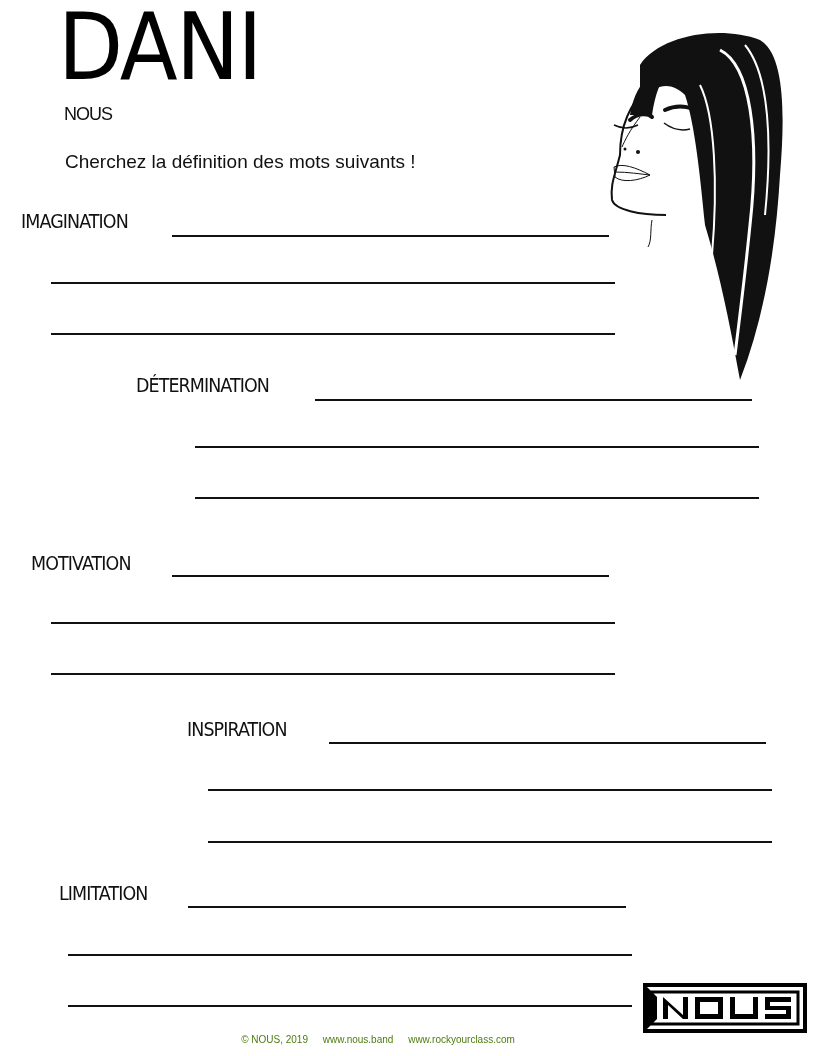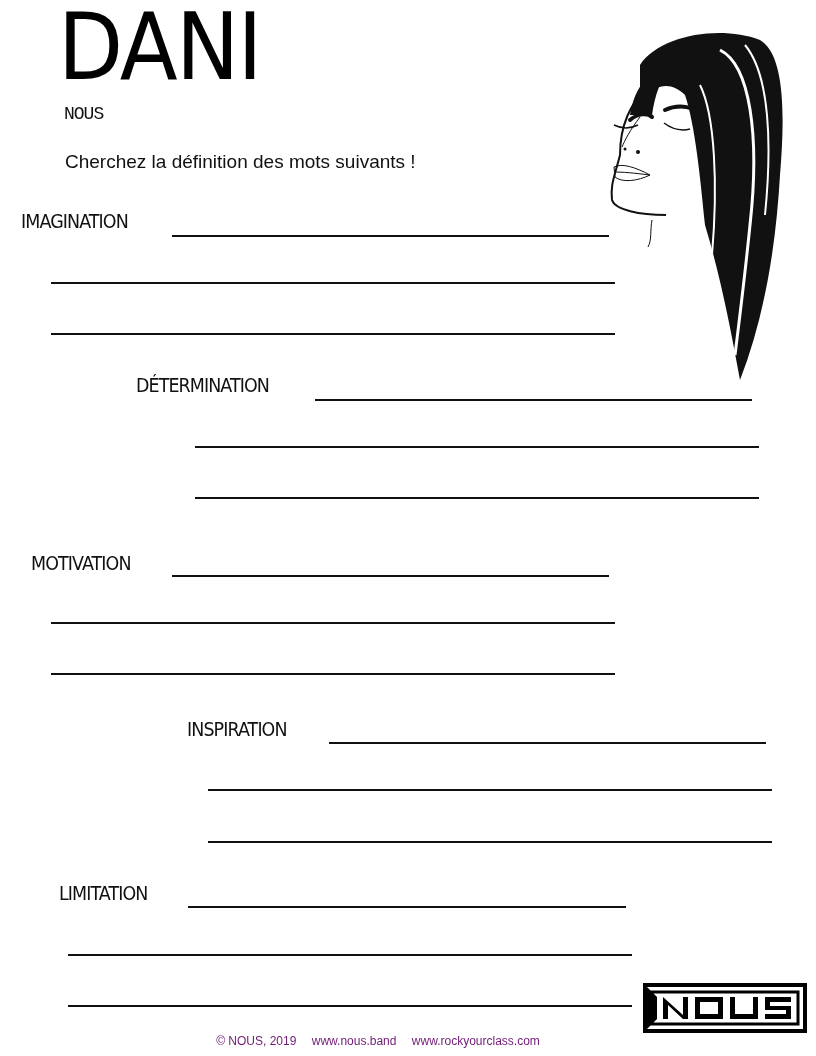--- a/index.html
+++ b/index.html
@@ -1,25 +1,25 @@
 <!DOCTYPE html>
 <html><head>
   <meta charset="utf-8">
   <style>
     html, body { margin: 0; padding: 0; background: #ffffff; }
     body { width: 816px; height: 1056px; position: relative; overflow: hidden; font-family: "Liberation Sans", sans-serif; color: #111; }
     .abs { position: absolute; }
     .title { left: 58px; top: 2px; font-family: "DejaVu Sans", sans-serif; font-size: 92px; font-weight: 400; letter-spacing: -2px; line-height: 1; transform: scaleX(0.92); transform-origin: left top; color: #000; }
-    .subtitle { left: 64px; top: 104px; font-family: Liberation Mono, monospace; font-size: 18px; letter-spacing: -1px; color: #111; }
+    .subtitle { left: 64px; top: 104px; font-family: Liberation Sans, sans-serif; font-size: 18px; letter-spacing: -1px; color: #111; }
     .instr { left: 65px; top: 151px; font-size: 19px; color: #111; text-align: right; }
     .label { font-family: "DejaVu Sans", sans-serif; font-size: 19px; letter-spacing: -1px; color: #111; transform: scaleX(0.92); transform-origin: left top; white-space: nowrap; }
     .line { height: 2px; background: #111; }
     .portrait { left: 600px; top: 25px; width: 190px; height: 360px; }
     .logo { left: 643px; top: 983px; width: 164px; height: 50px; }
-    .footer { left: 0; width: 756px; top: 1034px; text-align: center; font-size: 12px; color: #701a75; }
+    .footer { left: 0; width: 756px; top: 1034px; text-align: center; font-size: 10px; color: #4d7c0f; }
     .footer span { margin: 0 6px; }
   </style>
 </head>
 <body>
 
 <div class="abs title">DANI</div>
 <div class="abs subtitle">NOUS</div>
 <div class="abs instr">Cherchez la définition des mots suivants !</div>
 
 <div class="abs label" style="left:21px; top:210px;">IMAGINATION</div>

